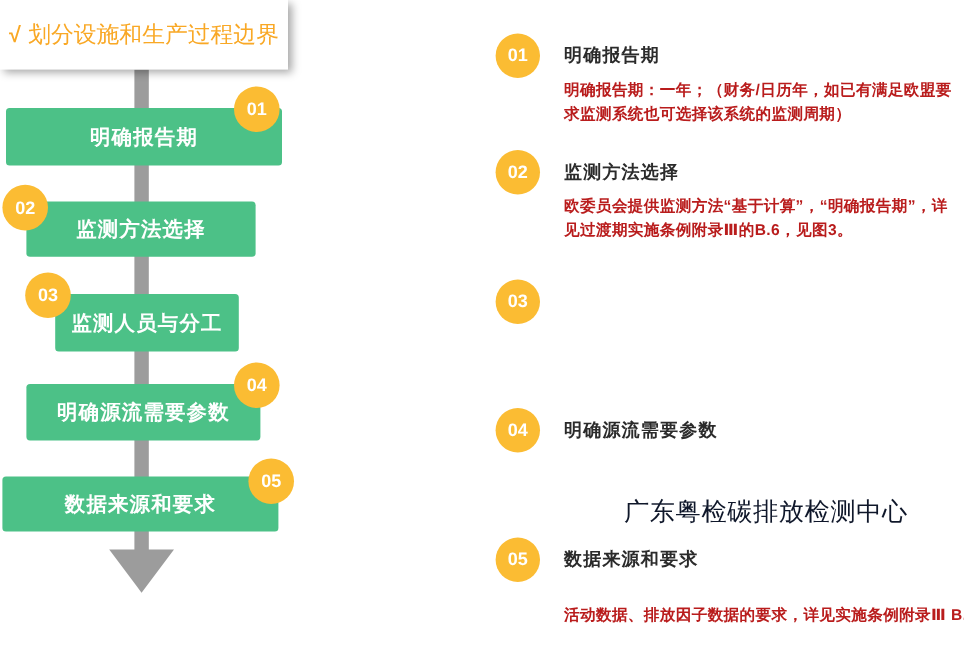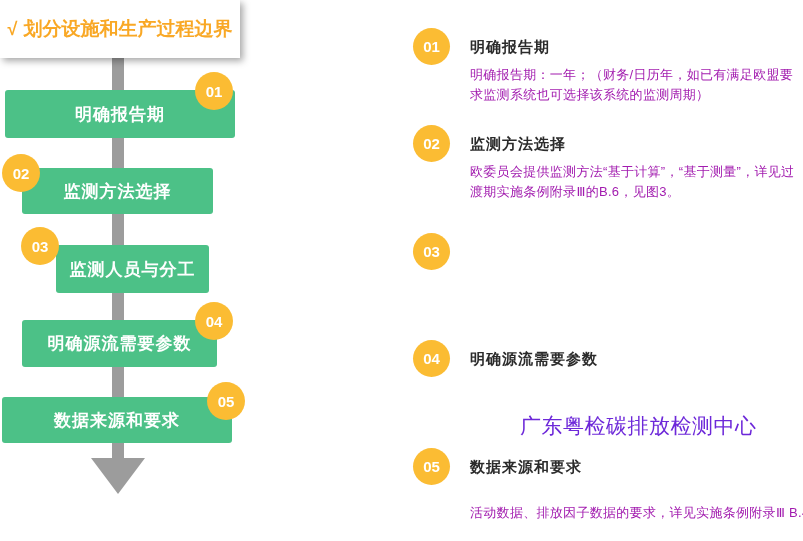--- a/index.html
+++ b/index.html
@@ -10,39 +10,39 @@
   }
   
   .titlebox{
     position:absolute;left:0;top:2;width:240px;height:58px;
     background:#ffffff;
     box-shadow:3px 3px 7px rgba(0,0,0,0.35);
     display:flex;align-items:center;justify-content:center;
     z-index:4;
   }
   .titlebox .check{color:#f9a825;font-size:18px;font-weight:bold;margin-right:6px;}
-  .titlebox .ttext{color:#f9a825;font-size:19px;font-weight:bold;letter-spacing:0;}
+  .titlebox .ttext{color:#f9a825;font-size:19px;font-weight:normal;letter-spacing:0;}
   .shaft{
     position:absolute;left:112px;top:58px;width:12px;height:402px;
     background:#9c9c9c;z-index:0;
   }
   .arrowhead{
     position:absolute;left:91px;top:458px;width:0;height:0;
     border-left:27px solid transparent;border-right:27px solid transparent;
     border-top:36px solid #9c9c9c;z-index:0;
   }
   .fbox{
     position:absolute;background:#4cc187;border-radius:3px;
     display:flex;align-items:center;justify-content:center;
     color:#ffffff;font-size:17px;font-weight:bold;z-index:1;
     letter-spacing:1px;
   }
   .fbox1{left:5px;  top:90px;  width:230px;height:48px;}
   .fbox2{left:22px; top:168px; width:191px;height:46px;}
-  .fbox3{left:56px; top:245px; width:153px;height:48px;}
+  .fbox3{left:46px; top:245px; width:153px;height:48px;}
   .fbox4{left:22px; top:320px; width:195px;height:47px;}
   .fbox5{left:2px;  top:397px; width:230px;height:46px;}
   .badge{
     position:absolute;width:38px;height:38px;border-radius:50%;
     background:#fbbc33;color:#ffffff;font-size:15px;font-weight:bold;
     display:flex;align-items:center;justify-content:center;z-index:2;
   }
   .b1{left:195px;top:72px;}
   .b2{left:2px;  top:154px;}
   .b3{left:21px; top:227px;}
@@ -55,27 +55,27 @@
     flex:0 0 37px;width:37px;height:37px;border-radius:50%;
     background:#fbbc33;color:#ffffff;font-size:15px;font-weight:bold;
     display:flex;align-items:center;justify-content:center;
   }
   .content{margin-left:20px;width:336px;}
   .ititle{
     font-size:15px;font-weight:bold;color:#2b2b2b;
     line-height:37px;letter-spacing:1px;white-space:nowrap;
   }
   .idesc{
-    font-size:13px;color:#a21caf;line-height:19.5px;letter-spacing:0.3px;
+    font-size:13px;color:#b91c1c;line-height:19.5px;letter-spacing:0.3px;font-weight:bold;
   }
   .i4 .idesc{margin-top:16px;}
   .i5 .idesc{margin-top:18px;width:345px;}
   .watermark{
     position:absolute;left:520px;top:412px;
-    font-size:21px;color:#6d28d9;letter-spacing:0.5px;z-index:3;white-space:nowrap;
+    font-size:21px;color:#0f172a;letter-spacing:0.5px;z-index:3;white-space:nowrap;
   }
 </style>
 </head>
 <body>
 
 <div class="titlebox">
   <span class="check">√</span>
   <span class="ttext">划分设施和生产过程边界</span>
 </div>
 
@@ -109,21 +109,21 @@
   <div class="content">
     <div class="ititle">明确报告期</div>
     <div class="idesc">明确报告期：一年；（财务/日历年，如已有满足欧盟要求监测系统也可选择该系统的监测周期）</div>
   </div>
 </div>
 
 <div class="item i2">
   <div class="dot">02</div>
   <div class="content">
     <div class="ititle">监测方法选择</div>
-    <div class="idesc">欧委员会提供监测方法“基于计算”，“基于测量”，详见过渡期实施条例附录Ⅲ的B.6，见图3。</div>
+    <div class="idesc">欧委员会提供监测方法“基于计算”，“明确报告期”，详见过渡期实施条例附录Ⅲ的B.6，见图3。</div>
   </div>
 </div>
 
 <div class="item i3">
   <div class="dot">03</div>
 </div>
 
 <div class="item i4">
   <div class="dot">04</div>
   <div class="content">

